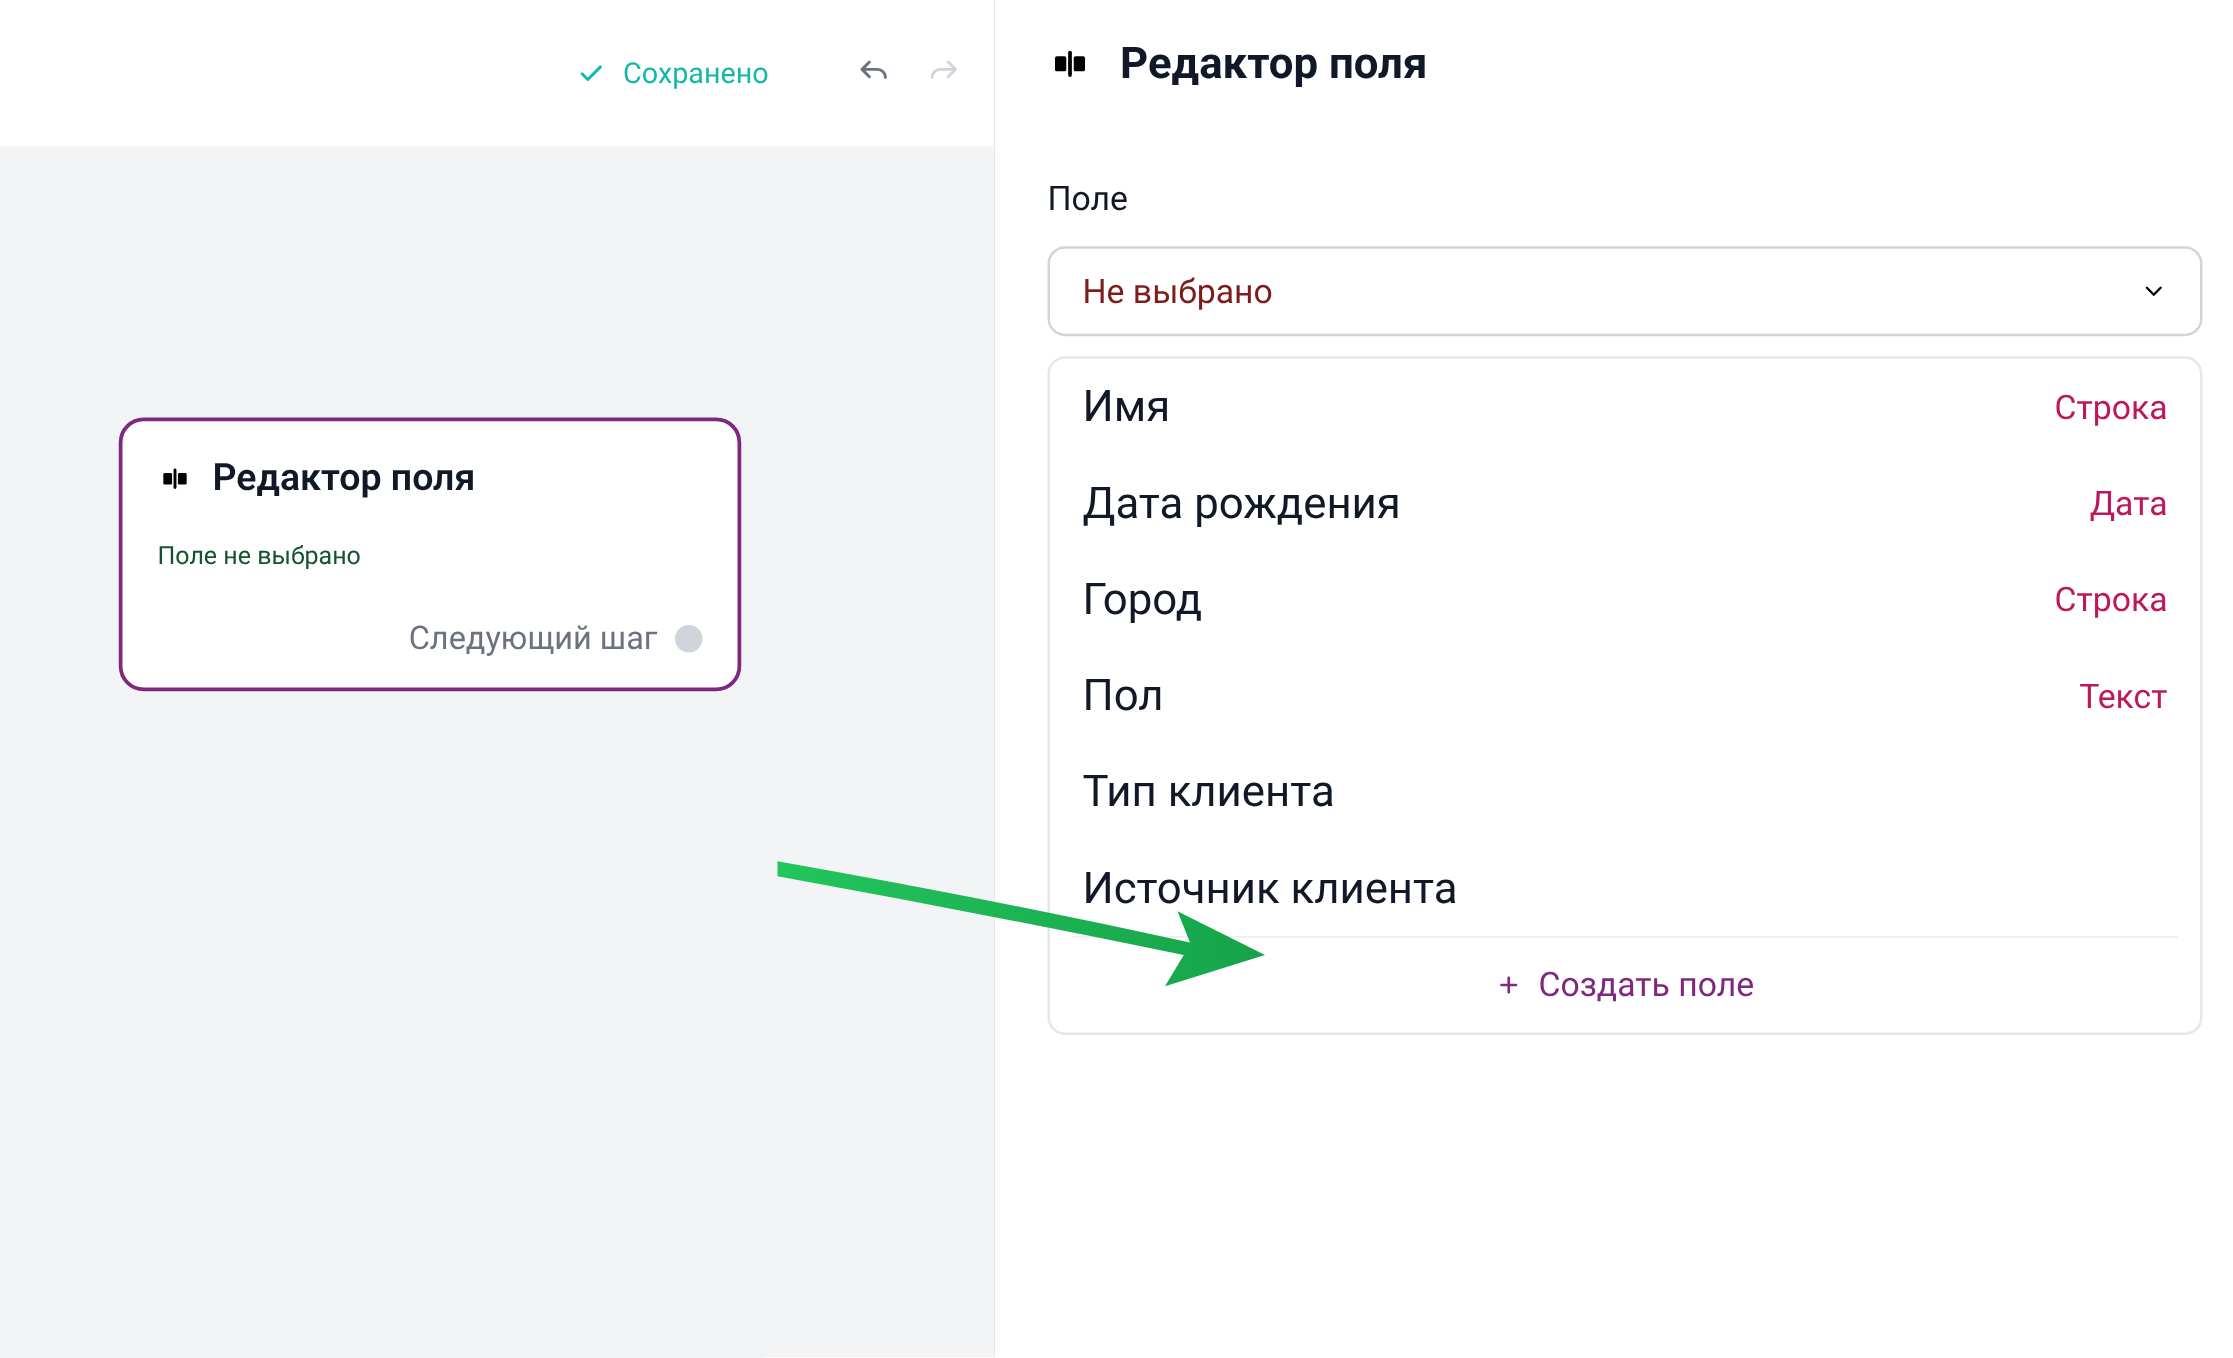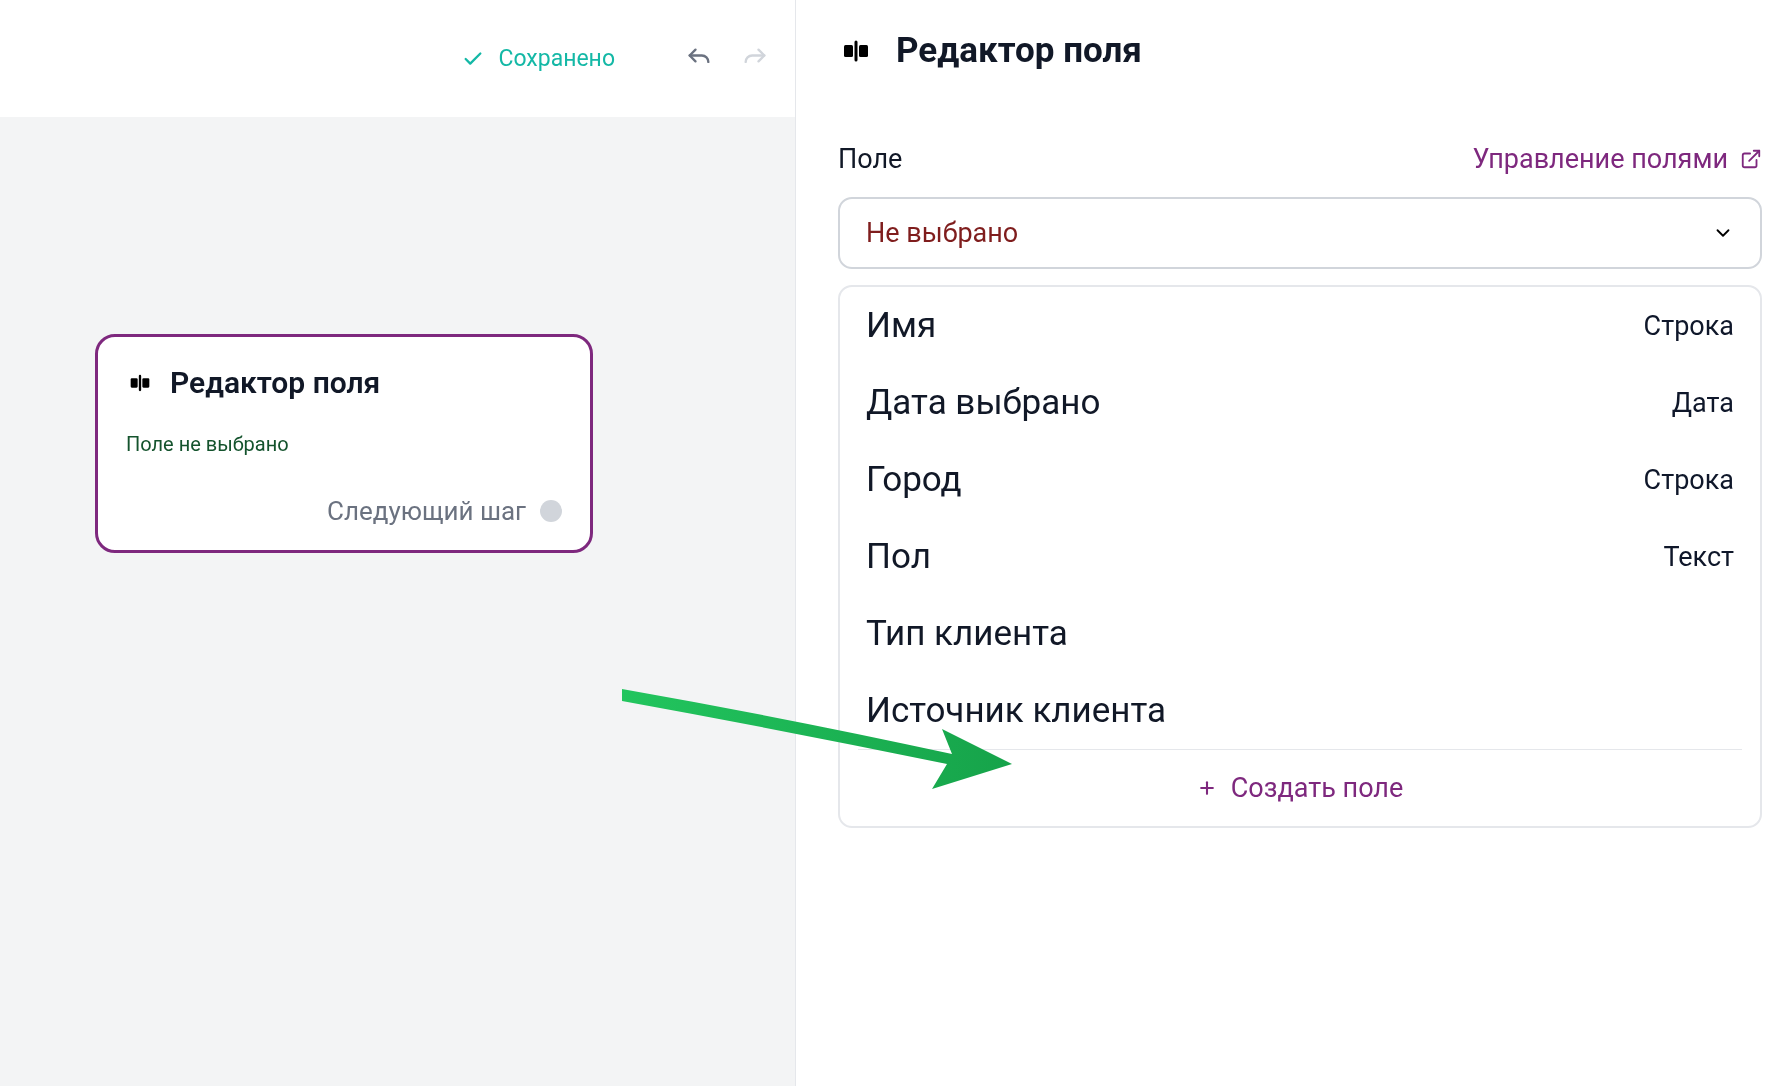--- a/index.html
+++ b/index.html
@@ -177,21 +177,21 @@
       justify-content: space-between;
       padding: 18px 26px;
       cursor: pointer;
     }
     .item-name {
       font-size: 35px;
       color: #111827;
     }
     .item-type {
       font-size: 27px;
-      color: #0f172a;
+      color: #be185d;
     }
     .dropdown-divider {
       height: 1px;
       background: #e5e7eb;
       margin: 0 18px;
     }
     .create-field {
       display: flex;
       align-items: center;
       justify-content: center;
@@ -282,43 +282,35 @@
     <div class="editor-header">
       <svg class="field-icon-lg" viewBox="0 0 24 24" fill="currentColor">
         <rect x="4" y="8" width="6" height="8" rx="1"></rect>
         <rect x="14" y="8" width="6" height="8" rx="1"></rect>
         <rect x="11" y="5" width="2" height="14" rx="1"></rect>
       </svg>
       <span class="editor-title">Редактор поля</span>
     </div>
     <div class="field-row">
       <span class="field-label">Поле</span>
-      <a href="#" class="manage-link">
-        <span>Управление полями</span>
-        <svg class="ext-icon" viewBox="0 0 24 24" fill="none" stroke="currentColor" stroke-width="2" stroke-linecap="round" stroke-linejoin="round">
-          <path d="M18 13v6a2 2 0 0 1-2 2H5a2 2 0 0 1-2-2V8a2 2 0 0 1 2-2h6"></path>
-          <polyline points="15 3 21 3 21 9"></polyline>
-          <line x1="10" y1="14" x2="21" y2="3"></line>
-        </svg>
-      </a>
     </div>
     <div class="field-select">
       <span class="select-placeholder">Не выбрано</span>
       <svg class="chevron" viewBox="0 0 24 24" fill="none" stroke="currentColor" stroke-width="2" stroke-linecap="round" stroke-linejoin="round">
         <polyline points="6 9 12 15 18 9"></polyline>
       </svg>
     </div>
     <div class="dropdown">
       <ul class="dropdown-list" id="dropdown-list">
           <li class="dropdown-item">
             <span class="item-name">Имя</span>
             <span class="item-type">Строка</span>
           </li>
           <li class="dropdown-item">
-            <span class="item-name">Дата выбрано</span>
+            <span class="item-name">Дата рождения</span>
             <span class="item-type">Дата</span>
           </li>
           <li class="dropdown-item">
             <span class="item-name">Город</span>
             <span class="item-type">Строка</span>
           </li>
           <li class="dropdown-item">
             <span class="item-name">Пол</span>
             <span class="item-type">Текст</span>
           </li>

